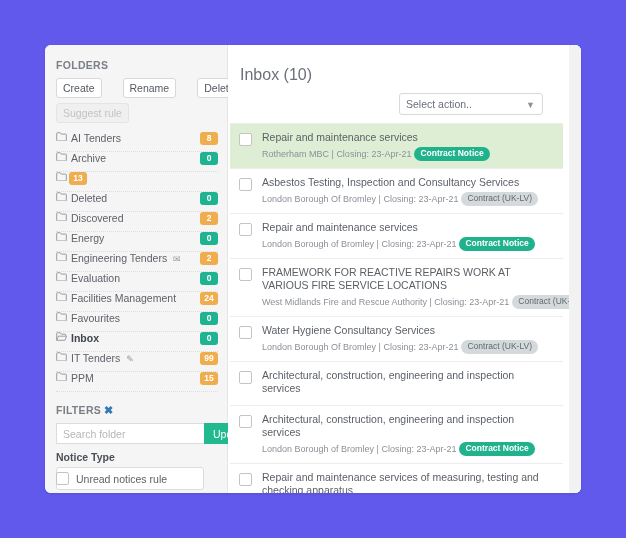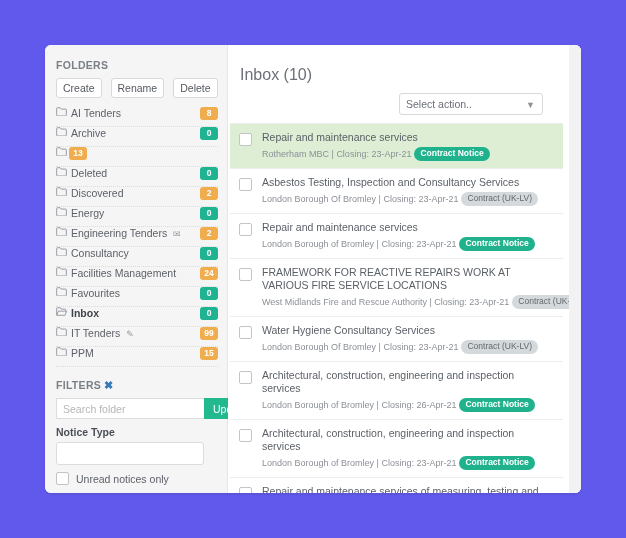--- a/index.html
+++ b/index.html
@@ -45,21 +45,21 @@
   .section-title .close-x {
     color: #337ab7;
     font-size: 11px;
     margin-left: 3px;
     cursor: pointer;
   }
 
   .btn-row {
     padding: 7px 0 0 11px;
     display: flex;
-    gap: 9px;
+    gap: 21px;
   }
   .mini-btn {
     background: #ffffff;
     border: 1px solid #d8d8d8;
     border-radius: 3px;
     font-size: 10.5px;
     color: #555a60;
     padding: 3px 6px 3px 6px;
     line-height: 12px;
     font-family: "Liberation Sans", sans-serif;
@@ -291,20 +291,23 @@
 
     <div class="section-title">
       <span>FOLDERS</span>
     </div>
 
     <div class="btn-row">
       <button class="mini-btn">Create</button>
       <button class="mini-btn">Rename</button>
       <button class="mini-btn">Delete</button>
     </div>
+    <div class="btn-row second">
+      <button class="mini-btn disabled">Suggest rule</button>
+    </div>
 
     <div id="folder-list">
         <div class="folder-item">
           <span class="f-icon">
             <svg width="11" height="9" viewBox="0 0 16 13" fill="none" stroke="currentColor" stroke-width="1.3">
               <path d="M1 12V2a1 1 0 0 1 1-1h4l1.6 2H14a1 1 0 0 1 1 1v8a1 1 0 0 1-1 1H2a1 1 0 0 1-1-1z"></path>
             </svg>
           </span>
           <span class="f-label">AI Tenders</span>
           <span class="badge orange">8</span>
@@ -361,21 +364,21 @@
           </span>
           <span class="f-label">Engineering Tenders <span class="f-suffix">✉</span></span>
           <span class="badge orange">2</span>
         </div>
         <div class="folder-item">
           <span class="f-icon">
             <svg width="11" height="9" viewBox="0 0 16 13" fill="none" stroke="currentColor" stroke-width="1.3">
               <path d="M1 12V2a1 1 0 0 1 1-1h4l1.6 2H14a1 1 0 0 1 1 1v8a1 1 0 0 1-1 1H2a1 1 0 0 1-1-1z"></path>
             </svg>
           </span>
-          <span class="f-label">Consultancy</span>
+          <span class="f-label">Evaluation</span>
           <span class="badge green">0</span>
         </div>
         <div class="folder-item">
           <span class="f-icon">
             <svg width="11" height="9" viewBox="0 0 16 13" fill="none" stroke="currentColor" stroke-width="1.3">
               <path d="M1 12V2a1 1 0 0 1 1-1h4l1.6 2H14a1 1 0 0 1 1 1v8a1 1 0 0 1-1 1H2a1 1 0 0 1-1-1z"></path>
             </svg>
           </span>
           <span class="f-label">Facilities Management</span>
           <span class="badge orange">24</span>
@@ -426,21 +429,21 @@
     <div class="filter-row">
       <input id="search-folder" type="text" placeholder="Search folder" style="">
       <button id="update-btn">Update</button>
     </div>
 
     <div class="filter-label">Notice Type</div>
     <input id="notice-type" type="text" style="">
 
     <div id="unread-row">
       <span class="cbx"></span>
-      <span class="lbl">Unread notices only</span>
+      <span class="lbl">Unread notices rule</span>
     </div>
   </div>
 
   <div id="main">
 
     <h1 id="inbox-title">Inbox (10)</h1>
 
     <div id="action-bar">
       <div id="select-wrap">
         <select id="select-action"><option>Select action..</option></select>
@@ -481,21 +484,20 @@
           <span class="cbx"></span>
           <div class="n-body">
             <div class="n-title">Water Hygiene Consultancy Services</div>
             <div class="n-meta"><span>London Borough Of Bromley</span> | <span>Closing: 23-Apr-21</span><span class="n-badge grey">Contract (UK-LV)</span></div>
           </div>
         </div>
         <div class="notice">
           <span class="cbx"></span>
           <div class="n-body">
             <div class="n-title">Architectural, construction, engineering and inspection services</div>
-            <div class="n-meta"><span>London Borough of Bromley</span> | <span>Closing: 26-Apr-21</span><span class="n-badge green">Contract Notice</span></div>
           </div>
         </div>
         <div class="notice">
           <span class="cbx"></span>
           <div class="n-body">
             <div class="n-title">Architectural, construction, engineering and inspection services</div>
             <div class="n-meta"><span>London Borough of Bromley</span> | <span>Closing: 23-Apr-21</span><span class="n-badge green">Contract Notice</span></div>
           </div>
         </div>
         <div class="notice">

